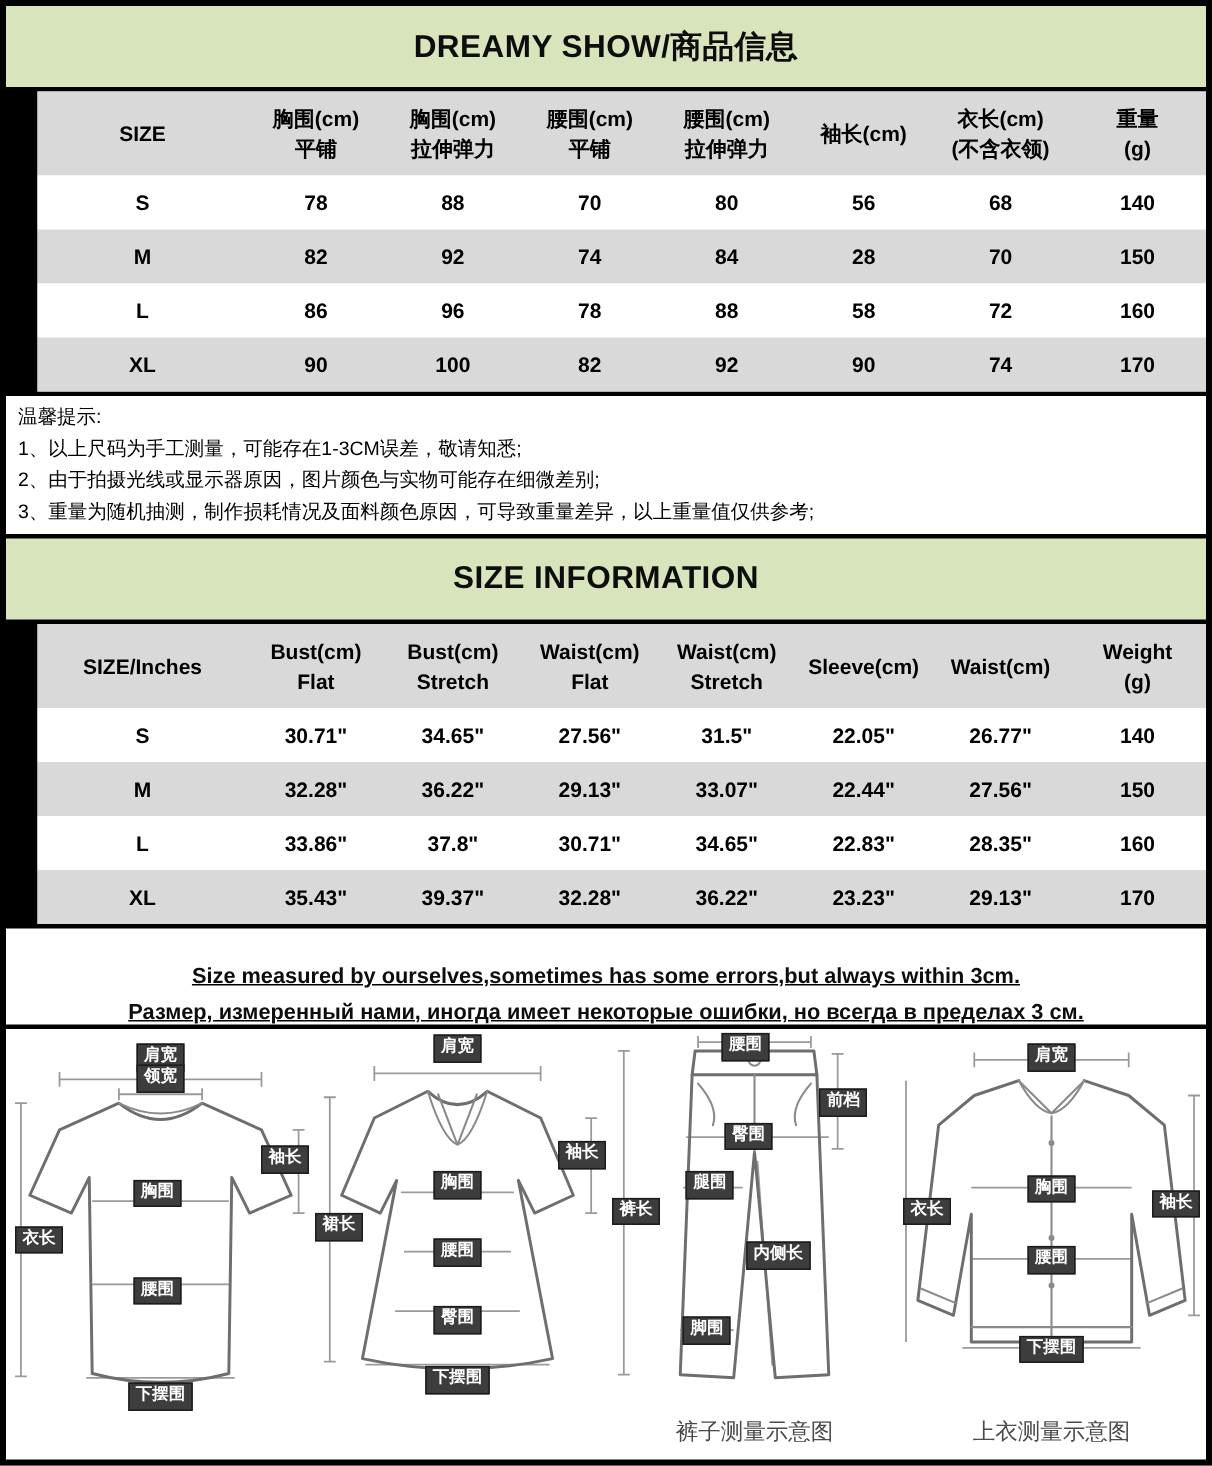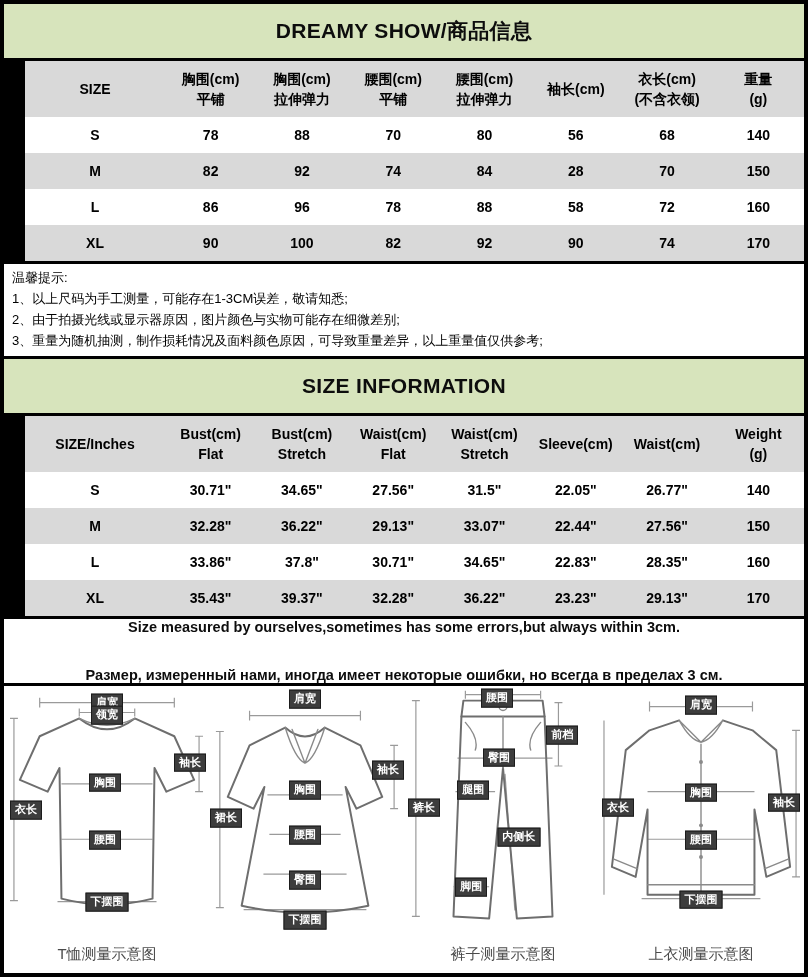--- a/index.html
+++ b/index.html
@@ -27,21 +27,21 @@
   .cell { text-align:center; font-weight:bold; font-size:14px; line-height:1.45; color:#000; }
   .cell span { display:block; }
 
   
   .tips { background:#fff; flex:0 0 92px; padding:5px 8px 6px 8px;
           display:flex; flex-direction:column; justify-content:space-between; }
   .tips p { font-size:13px; font-weight:normal; color:#000000; white-space:nowrap; }
 
   
   .note { background:#fff; flex:0 0 64px; display:flex; flex-direction:column;
-          align-items:center; justify-content:space-between; row-gap:8px; }
+          align-items:center; justify-content:flex-end; row-gap:8px;text-decoration:underline; }
   .note p { font-size:14.5px; font-weight:bold; color:#0d0d0d; }
 
   
   .diagrams { background:#fff; flex:1 1 auto; display:grid; grid-template-columns:repeat(4,1fr); padding:2px 4px;text-align:center; }
   .diagram { display:flex; flex-direction:column; min-width:0; }
   .canvas { flex:1 1 auto; position:relative; }
   .canvas svg { position:absolute; inset:0; width:100%; height:100%; }
   .garment { fill:none; stroke:#6e6e6e; stroke-width:2; stroke-linejoin:round; stroke-linecap:round; }
   .detail  { fill:none; stroke:#8a8a8a; stroke-width:1.4; stroke-linejoin:round; stroke-linecap:round; }
   .guide   { fill:none; stroke:#9a9a9a; stroke-width:1.2; }
@@ -249,21 +249,20 @@
           <path class="detail" d="M72,30 Q100,44 128,30"></path>
         </svg>
         <span class="chip" style="left:50%; top:6%">肩宽</span>
         <span class="chip" style="left:50%; top:11%">领宽</span>
         <span class="chip edge-r" style="left:100%; top:30%">袖长</span>
         <span class="chip" style="left:49%; top:38%">胸围</span>
         <span class="chip edge-l" style="left:1%; top:49%">衣长</span>
         <span class="chip" style="left:49%; top:61%">腰围</span>
         <span class="chip" style="left:50%; top:86%">下摆围</span>
       </div>
-      <div class="caption">T恤测量示意图</div>
     </div>
 
     <div class="diagram">
       <div class="canvas">
         <svg viewBox="0 0 200 250">
           <path class="guide" d="M44,10 H156 M44,5 V15 M156,5 V15"></path>
           <path class="guide" d="M190,40 V104 M186,40 H194 M186,104 H194"></path>
           <path class="guide" d="M14,26 V204 M10,26 H18 M10,204 H18"></path>
           <path class="guide" d="M62,90 H138"></path>
           <path class="guide" d="M64,130 H136"></path>

